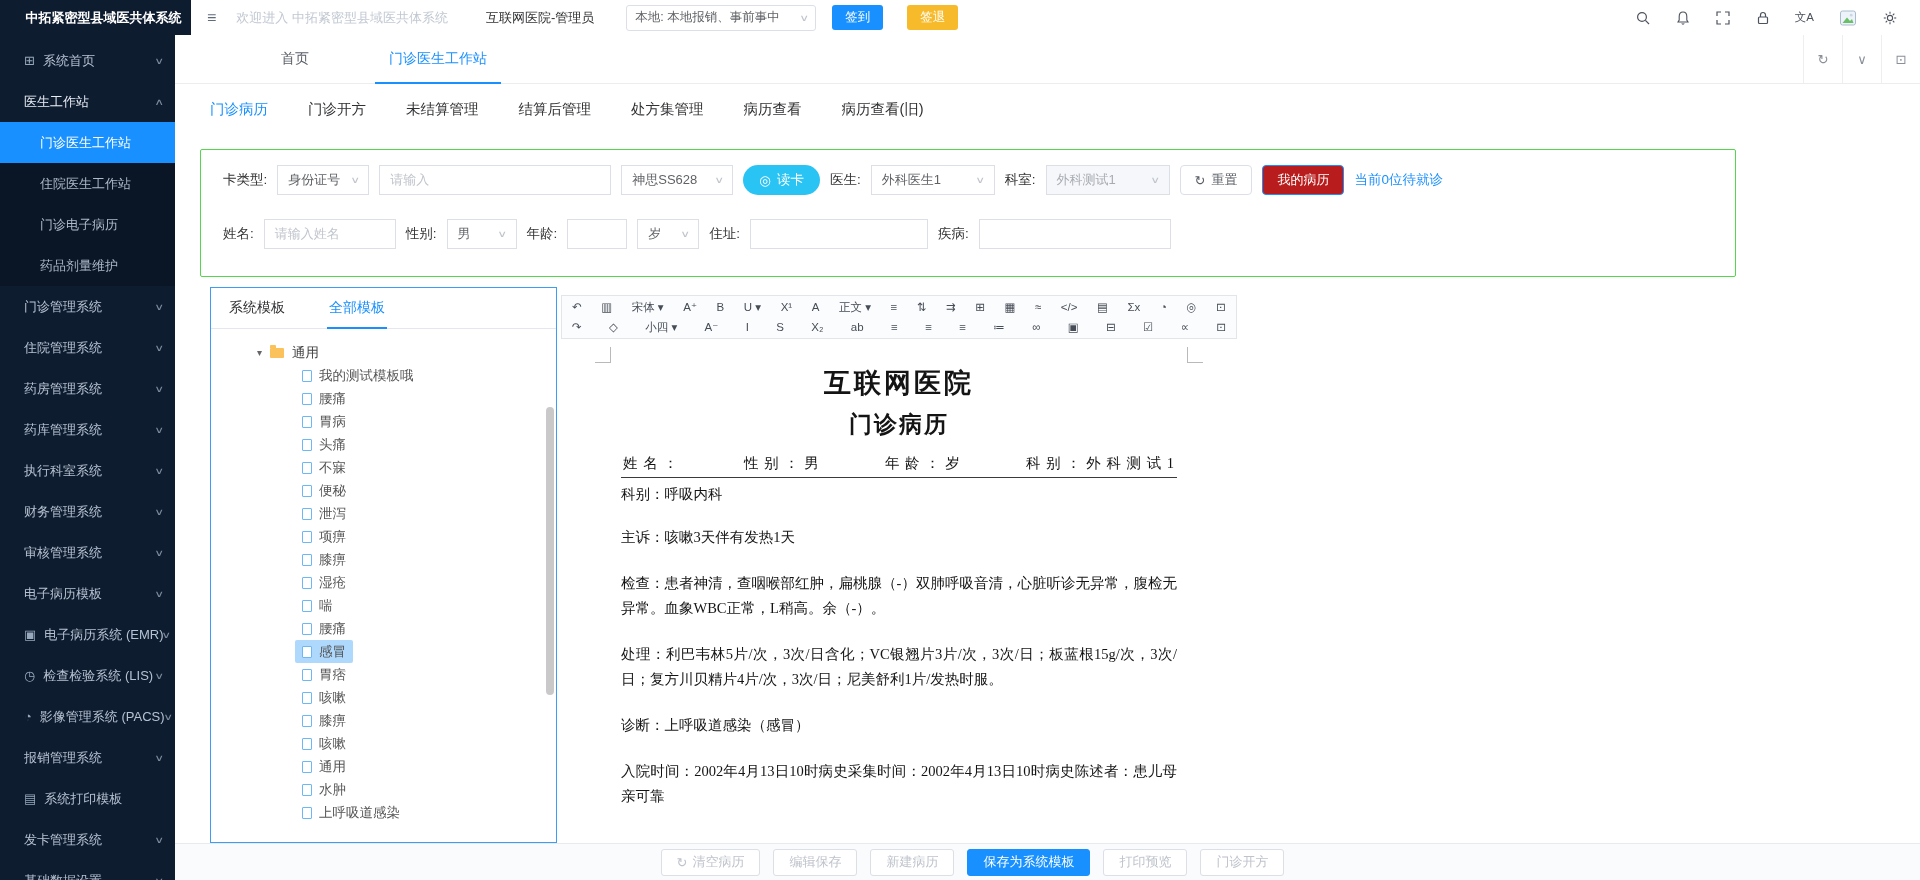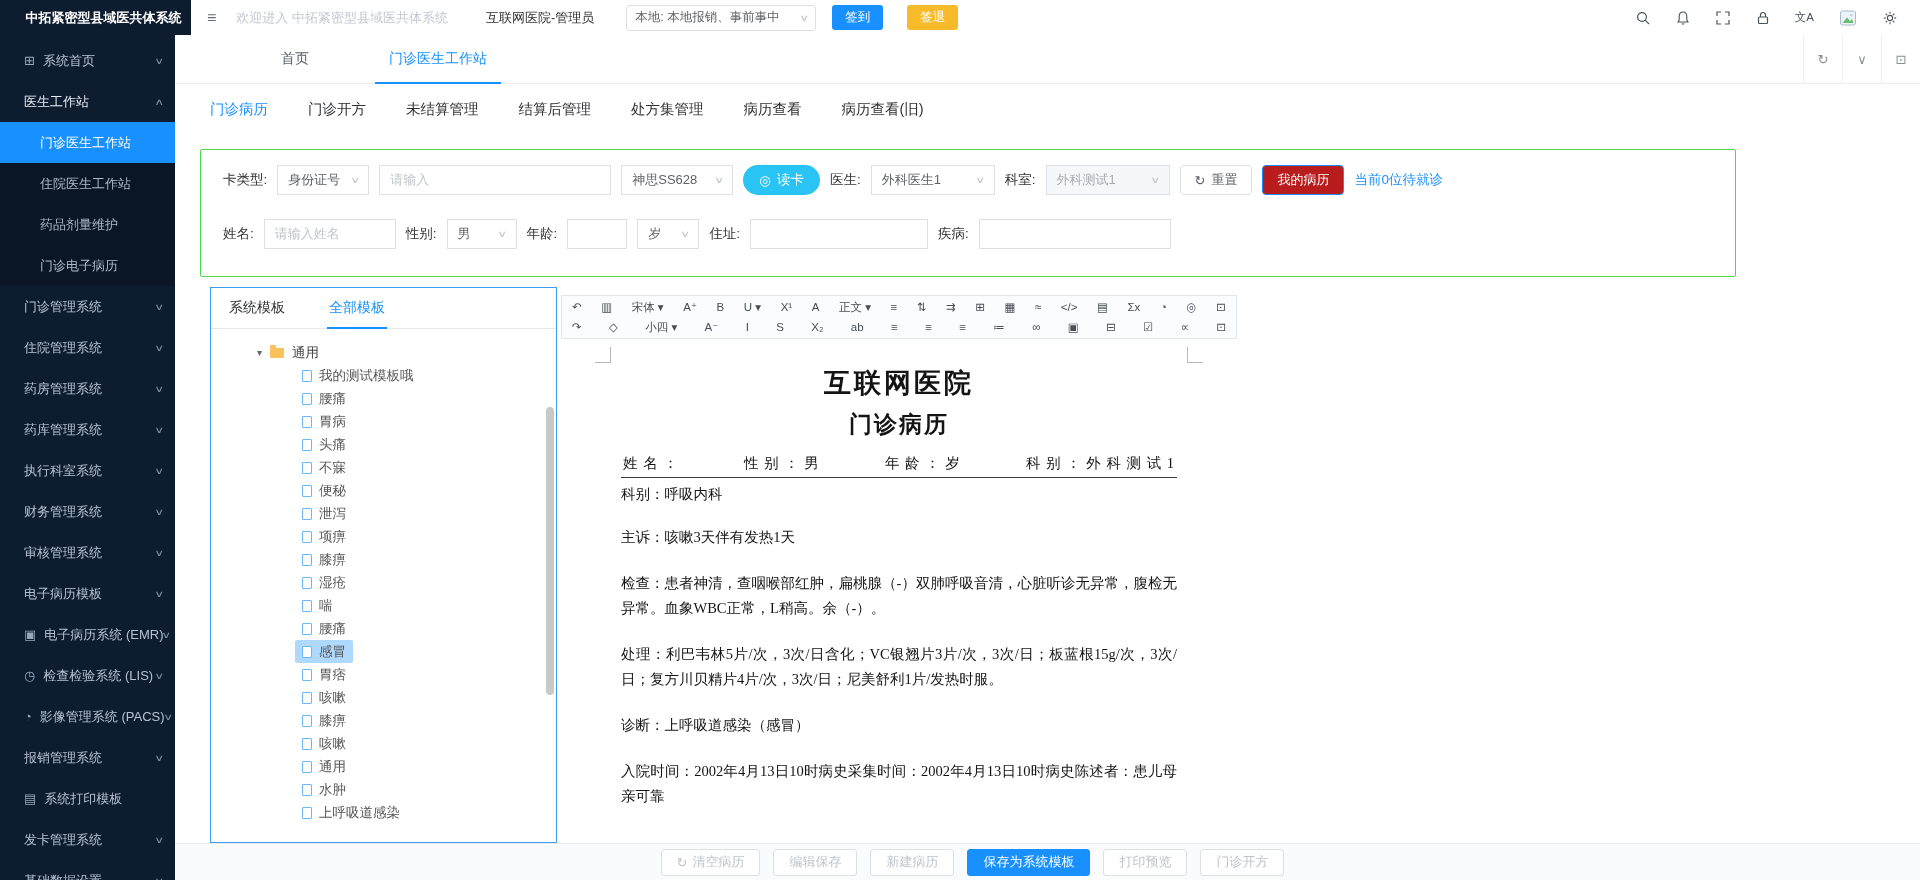--- a/index.html
+++ b/index.html
@@ -180,26 +180,26 @@
         <span class="s-label">门诊医生工作站</span>
 
       </div>
       <div class="s-item sub">
 
         <span class="s-label">住院医生工作站</span>
 
       </div>
       <div class="s-item sub">
 
+        <span class="s-label">门诊电子病历</span>
+
+      </div>
+      <div class="s-item sub">
+
         <span class="s-label">药品剂量维护</span>
-
-      </div>
-      <div class="s-item sub">
-
-        <span class="s-label">门诊电子病历</span>
 
       </div>
       <div class="s-item">
 
         <span class="s-label">门诊管理系统</span>
         <span class="s-chev">∨</span>
       </div>
       <div class="s-item">
 
         <span class="s-label">住院管理系统</span>

